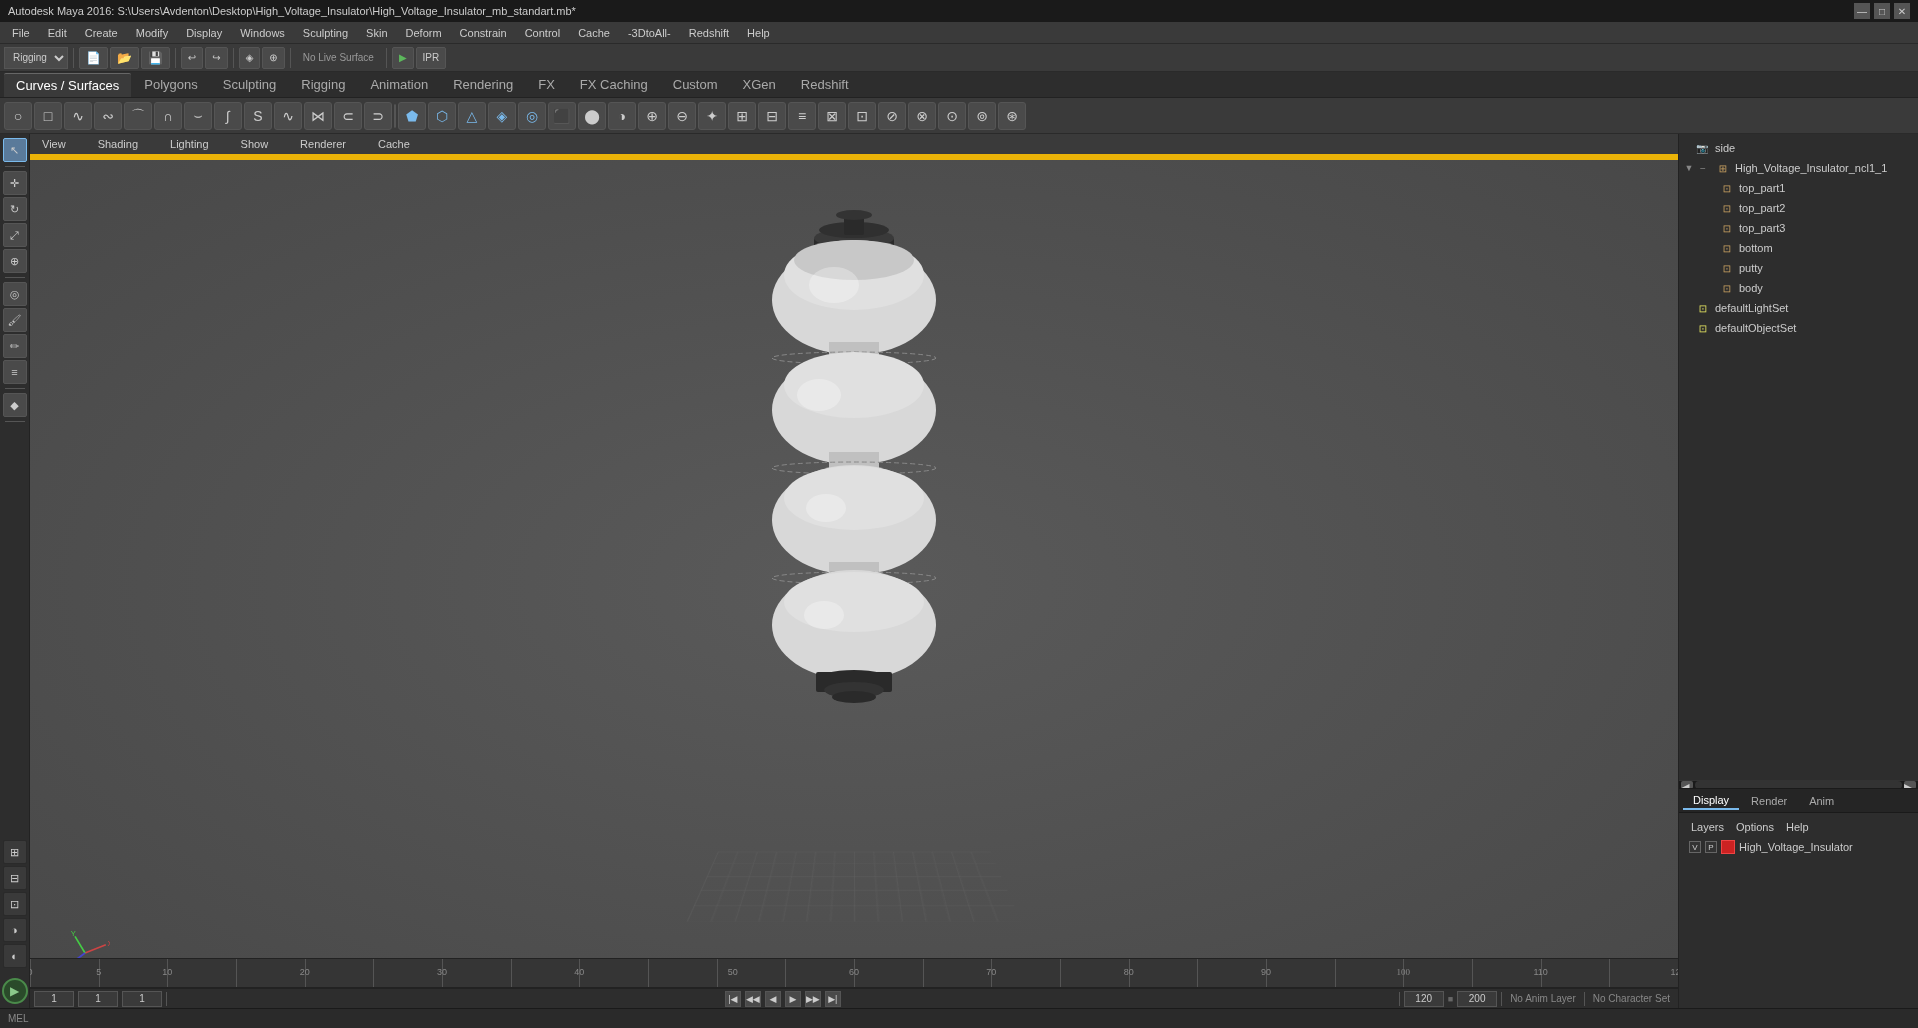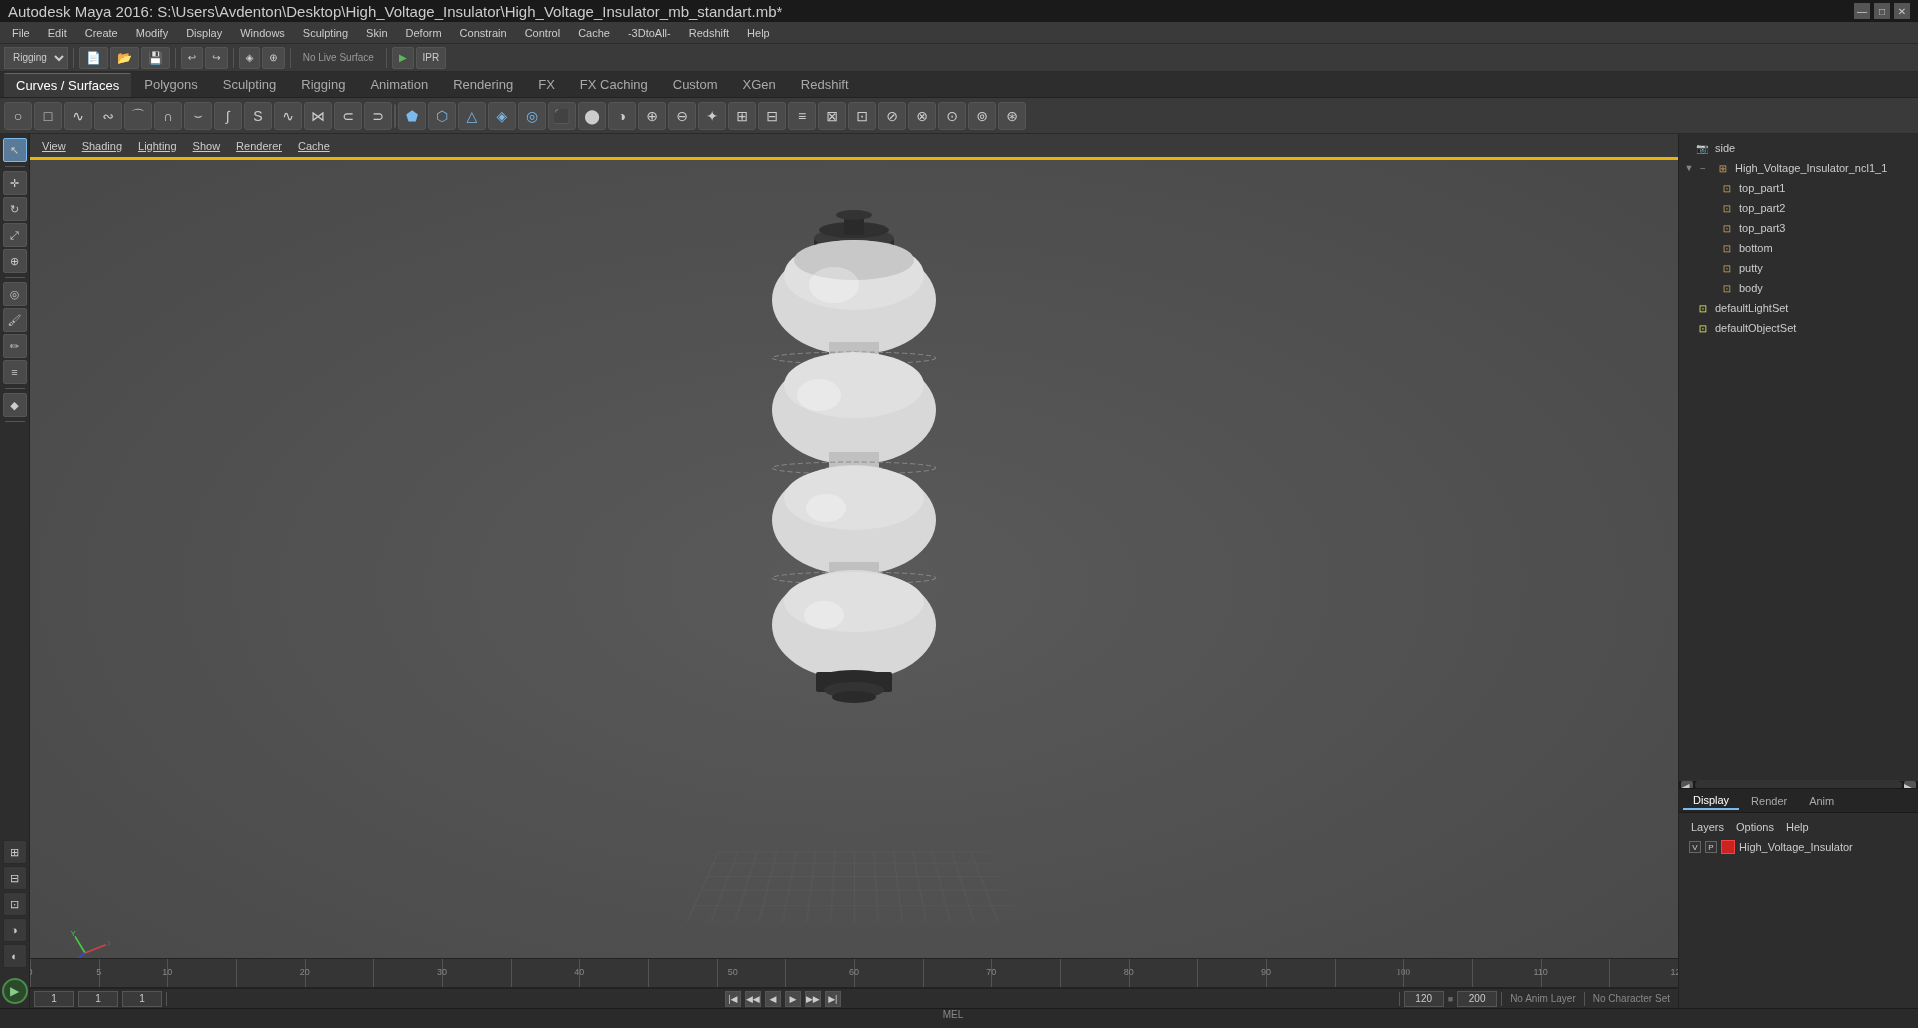--- a/index.html
+++ b/index.html
@@ -57,23 +57,22 @@
     .left-tool { width: 24px; height: 24px; background: #4a4a4a; border: 1px solid #555; border-radius: 2px; cursor: pointer; display: flex; align-items: center; justify-content: center; color: #ccc; font-size: 11px; }
     .left-tool.active { background: #5a7a9a; border-color: #7abaec; }
     .left-tool-separator { width: 20px; height: 1px; background: #555; margin: 2px 0; }
 
     
     #viewport {
       position: absolute; top: 134px; left: 30px; right: 240px; bottom: 20px;
       background: #585858; overflow: hidden;
     }
     #viewport-toolbar {
-      height: 26px; background: #3a3a3a; display: flex; align-items: center; padding: 0 6px; gap: 4px;
-      border-bottom: 3px solid #eab308;
-      text-decoration: underline;
+      height: 26px; background: #3a3a3a; display: flex; align-items: center; padding: 0 6px; gap: 20px;
+      border-bottom: 6px solid #eab308;
     }
     .vp-menu { color: #ccc; font-size: 11px; cursor: pointer; padding: 2px 6px; }
     #viewport-canvas {
       position: absolute; top: 26px; left: 0; right: 0; bottom: 0;
       background: radial-gradient(ellipse at center, #5a5a5a 0%, #484848 100%);
       display: flex; align-items: center; justify-content: center;
     }
     #viewport-label {
       position: absolute; bottom: 8px; left: 50%; transform: translateX(-50%);
       color: #999; font-size: 11px;
@@ -152,21 +151,20 @@
       background: #353535; position: relative;
     }
     .timeline-tick { position: absolute; top: 0; bottom: 0; border-left: 1px solid #555; }
     .timeline-label { position: absolute; top: 8px; font-size: 9px; color: #888; transform: translateX(-50%); }
 
     
     #statusbar {
       position: absolute; bottom: 0; left: 0; right: 0; height: 20px;
       background: #2a2a2a; display: flex; align-items: center; padding: 0 8px;
       border-top: 1px solid #1a1a1a;
-      flex-direction: column;
     }
     #statusbar-mel { color: #888; font-size: 10px; margin-right: 12px; }
     #statusbar-message { flex: 1; color: #c8c860; font-size: 10px; background: #3a3a00; padding: 0 6px; }
 
     
     #bottom-toolbar {
       position: absolute; bottom: 20px; left: 30px; right: 240px; height: 20px;
       background: #2d2d2d; display: flex; align-items: center; padding: 0 4px; gap: 4px;
       border-top: 1px solid #222;
     }
@@ -194,21 +192,21 @@
     #right-scrollbar {
       height: 8px; background: #1a1a1a; display: flex; align-items: center;
       border-top: 1px solid #333;
     }
     #right-scrollbar-track { flex: 1; height: 8px; background: #333; margin: 0 2px; border-radius: 4px; }
   </style>
 </head>
 <body>
 
 <div id="titlebar">
-  <span style="font-size:15px;color:#ccc;">Autodesk Maya 2016: S:\Users\Avdenton\Desktop\High_Voltage_Insulator\High_Voltage_Insulator_mb_standart.mb*</span>
+  <span style="font-size:11px;color:#ccc;">Autodesk Maya 2016: S:\Users\Avdenton\Desktop\High_Voltage_Insulator\High_Voltage_Insulator_mb_standart.mb*</span>
   <div id="titlebar-controls">
     <button class="title-btn">—</button>
     <button class="title-btn">□</button>
     <button class="title-btn">✕</button>
   </div>
 </div>
 
 <div id="menubar">
   <span class="menu-item">File</span>
   <span class="menu-item">Edit</span>

